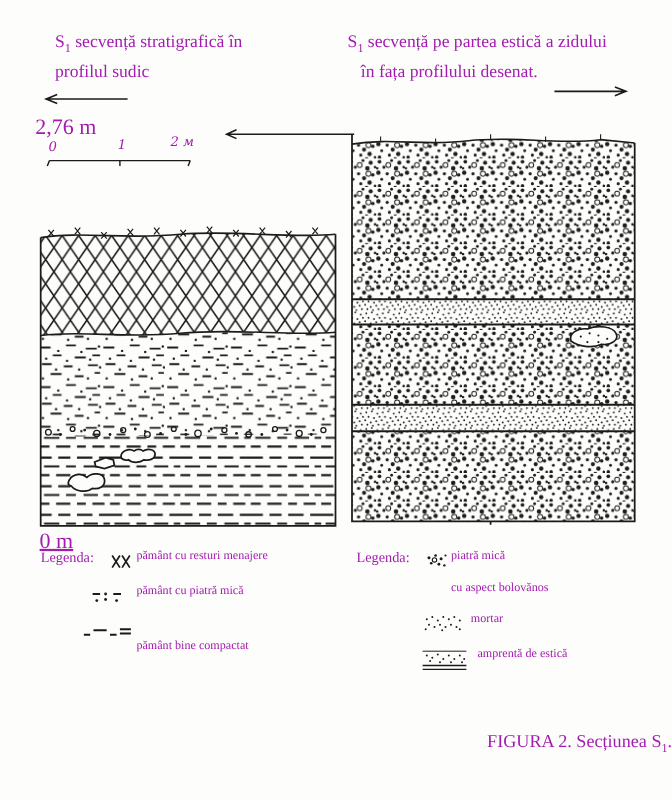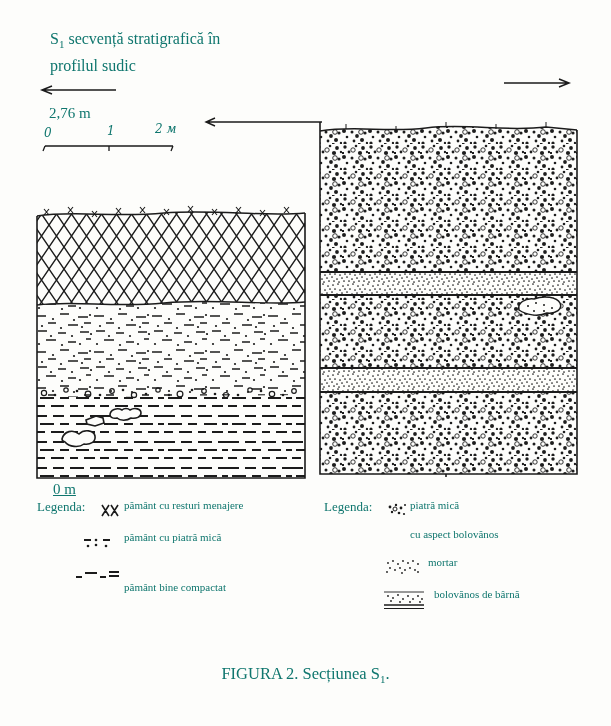--- a/index.html
+++ b/index.html
@@ -1,28 +1,28 @@
 <!DOCTYPE html>
 <html><head>
 <meta charset="utf-8">
 <style>
   html,body{margin:0;padding:0;background:#e8e8e8;}
   .page{
     position:relative; width:611px; height:726px; background:#fdfdfb;
-    font-family:"Liberation Serif","DejaVu Serif",serif; color:#0f766e;
+    font-family:"Liberation Serif","DejaVu Serif",serif; color:#a21caf;
     overflow:hidden; margin:0 auto;
   }
   .abs{position:absolute;}
   .annot{font-size:16px; line-height:21px;}
   .annot sub{font-size:11px;}
-  .meas{font-size:15px;margin-left:17px;}
+  .meas{font-size:20px;}
   .tick{font-size:12px; font-style:italic; font-family:"DejaVu Serif",serif;}
   .legend-title{font-size:13px;}
   .legend-label{font-size:11px;}
-  .caption{font-size:16.5px; width:611px; text-align:center;}
+  .caption{font-size:16.5px; width:611px; text-align:right;}
   .caption sub{font-size:11px;}
   svg{display:block;}
   .ink{stroke:#1b1b1b; fill:none;}
 </style>
 </head>
 <body>
 
 <div class="page">
 
   <svg width="0" height="0" style="position:absolute" aria-hidden="true">
@@ -107,20 +107,24 @@
   </svg>
 
   <div class="abs meas" style="left:32px; top:105px;">2,76 m</div>
   <span class="abs tick" style="left:44px; top:126px;">0</span>
   <span class="abs tick" style="left:107px; top:124px;">1</span>
   <span class="abs tick" style="left:155px; top:122px;">2 м</span>
   <svg class="abs" style="left:40px; top:138px;" width="142" height="16">
     <path class="ink" stroke-width="1.3" d="M5,8 H133 M5,8 l-2,5 M69,8 v5 M133,8 l-2,5"></path>
   </svg>
 
+  <div class="abs annot" style="left:316px; top:28px; width:275px;">
+    <span>S</span><sub>1</sub><span> secvență pe partea estică a zidului</span><br>
+    <span style="padding-left:12px;">în fața profilului desenat.</span>
+  </div>
   <svg class="abs" style="left:500px; top:76px;" width="78" height="14">
     <path class="ink" stroke-width="1.5" d="M4,7 H68 M59,3 L69,7 L59,11"></path>
   </svg>
 
   <svg class="abs" style="left:198px; top:114px;" width="126" height="16">
     <path class="ink" stroke-width="1.4" d="M124,8 H9 M17,4 L8,8 L17,12"></path>
   </svg>
 
   <svg class="abs" style="left:34px; top:203px;" width="274" height="280">
 
@@ -285,20 +289,20 @@
         <circle cx="34" cy="7" r="0.9"></circle>
           <circle cx="38" cy="10" r="0.9"></circle>
           <circle cx="7" cy="12" r="0.9"></circle>
         <circle cx="16" cy="13" r="0.9"></circle>
           <circle cx="26" cy="13" r="0.9"></circle>
           <circle cx="36" cy="13" r="0.9"></circle>
       </g>
       <path class="ink" stroke-width="1.5" d="M0,16 H40"></path>
       <path class="ink" stroke-width="1.2" d="M0,19.5 H40"></path>
     </svg>
-    <span class="abs legend-label" style="left:434px; top:588px;">bolovănos de bârnă</span>
+    <span class="abs legend-label" style="left:434px; top:588px;">amprentă de estică</span>
   </div>
 
   <div class="abs caption" style="left:0px; top:664px;">
     <span>FIGURA 2. Secțiunea S</span><sub>1</sub><span>.</span>
   </div>
 
 </div>
 
 </body></html>

